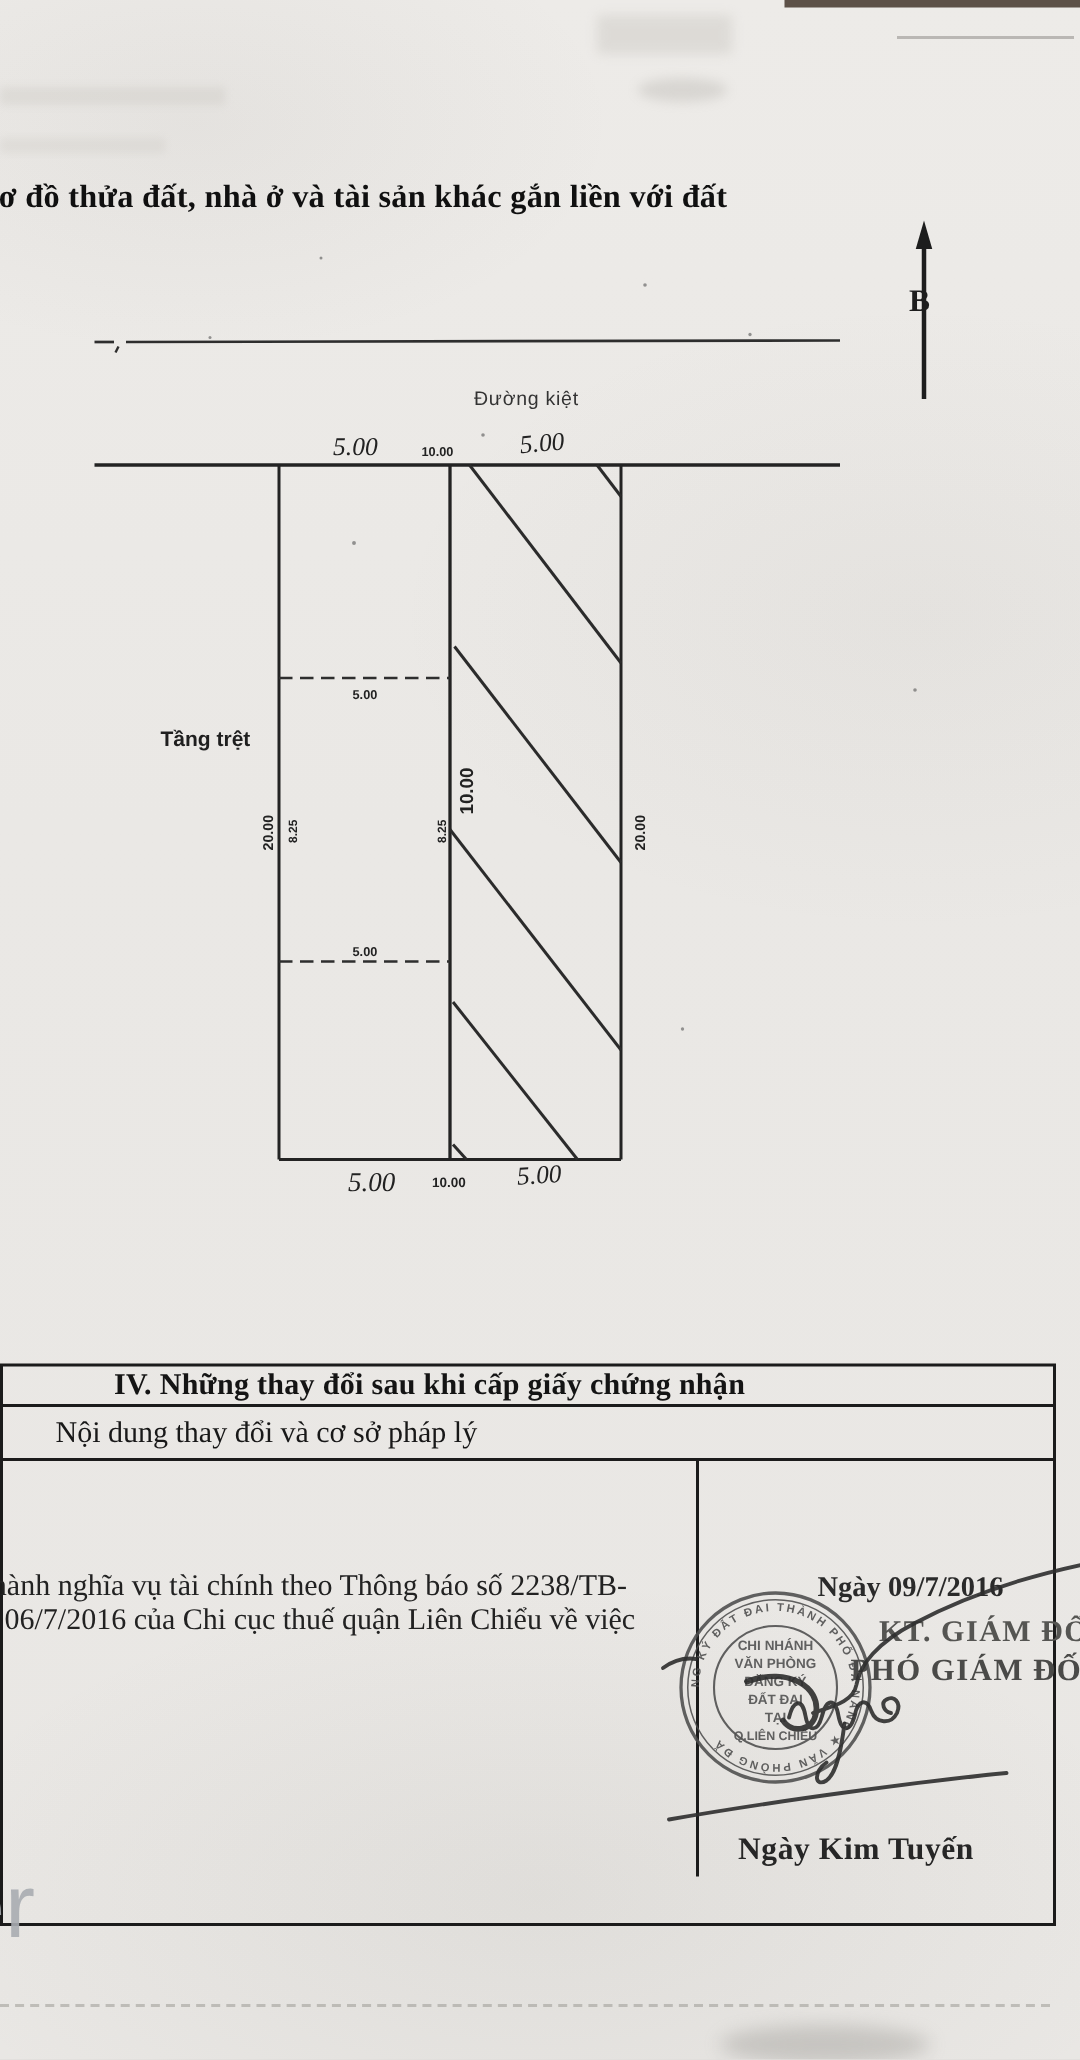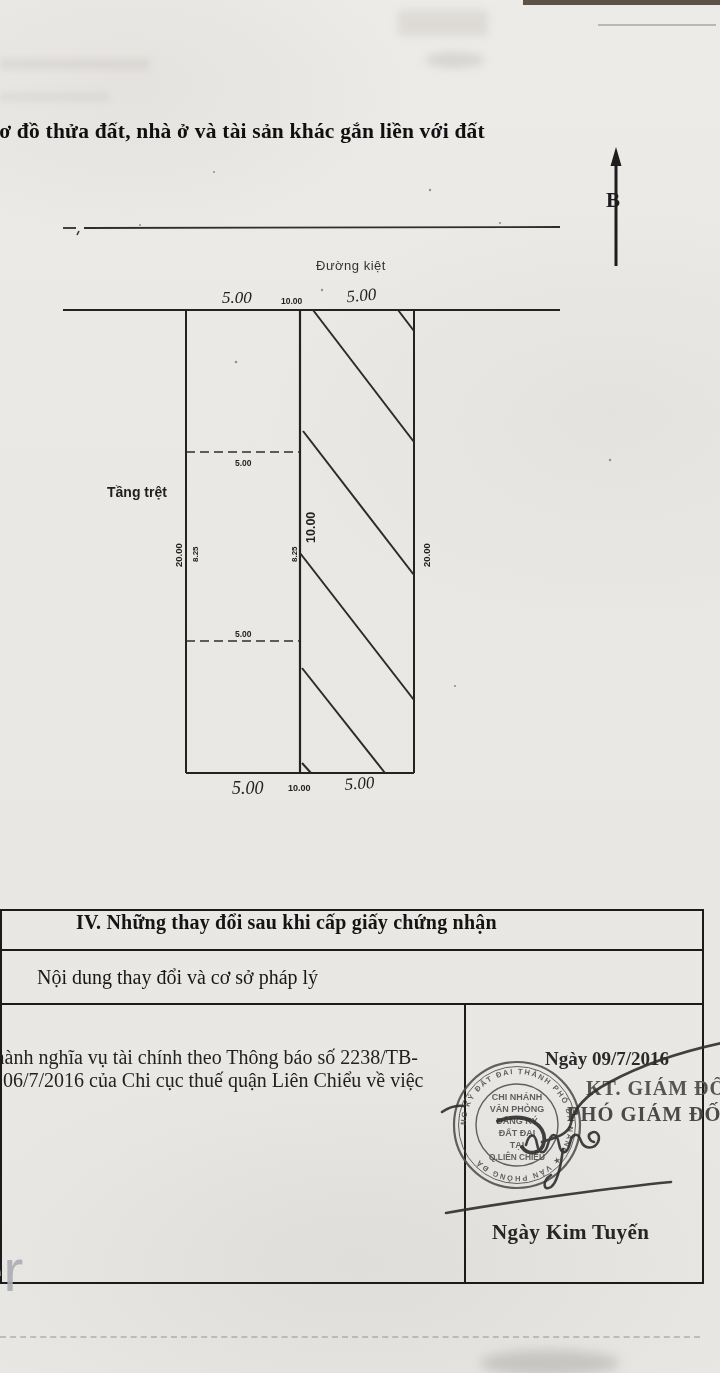--- a/index.html
+++ b/index.html
@@ -16,24 +16,24 @@
   .abs{position:absolute;}
   .page-title{
     left:-13px;top:119px;font-size:21.5px;font-weight:bold;color:#101010;
     letter-spacing:.2px;white-space:nowrap;
   }
   
   .cert-table{
     left:0px;top:909px;width:704px;height:375px;
     border:2.4px solid #1b1b1b;box-sizing:border-box;background:transparent;
   }
-  .t-row1{height:40px;border-bottom:2px solid #1b1b1b;box-sizing:border-box;
-    display:flex;align-items:flex-start;}
+  .t-row1{height:27px;border-bottom:2px solid #1b1b1b;box-sizing:border-box;
+    display:flex;align-items:center;}
   .t-row1 .title{margin-left:74px;font-size:20px;font-weight:bold;color:#141414;letter-spacing:.2px;}
-  .t-row2{height:54px;border-bottom:2.2px solid #1b1b1b;box-sizing:border-box;display:flex;}
+  .t-row2{height:36px;border-bottom:2.2px solid #1b1b1b;box-sizing:border-box;display:flex;}
   .t-c1{width:464px;display:flex;align-items:center;box-sizing:border-box;}
   .t-c1 span{margin-left:35px;font-size:20px;color:#181818;}
   .t-c2{flex:1;border-left:2.2px solid #1b1b1b;box-sizing:border-box;
     display:flex;flex-direction:column;align-items:center;justify-content:center;}
   .t-c2 div{font-size:19px;color:#181818;line-height:21px;text-align:center;}
   .t-body{position:relative;height:277px;}
   .t-body .vline{position:absolute;left:462px;top:0;bottom:0;width:2.2px;background:#1b1b1b;}
   
   .content-lines{left:1px;top:1046px;width:470px;font-size:20px;line-height:23.4px;color:#222;}
   .content-lines .l1{text-indent:-12px;}

